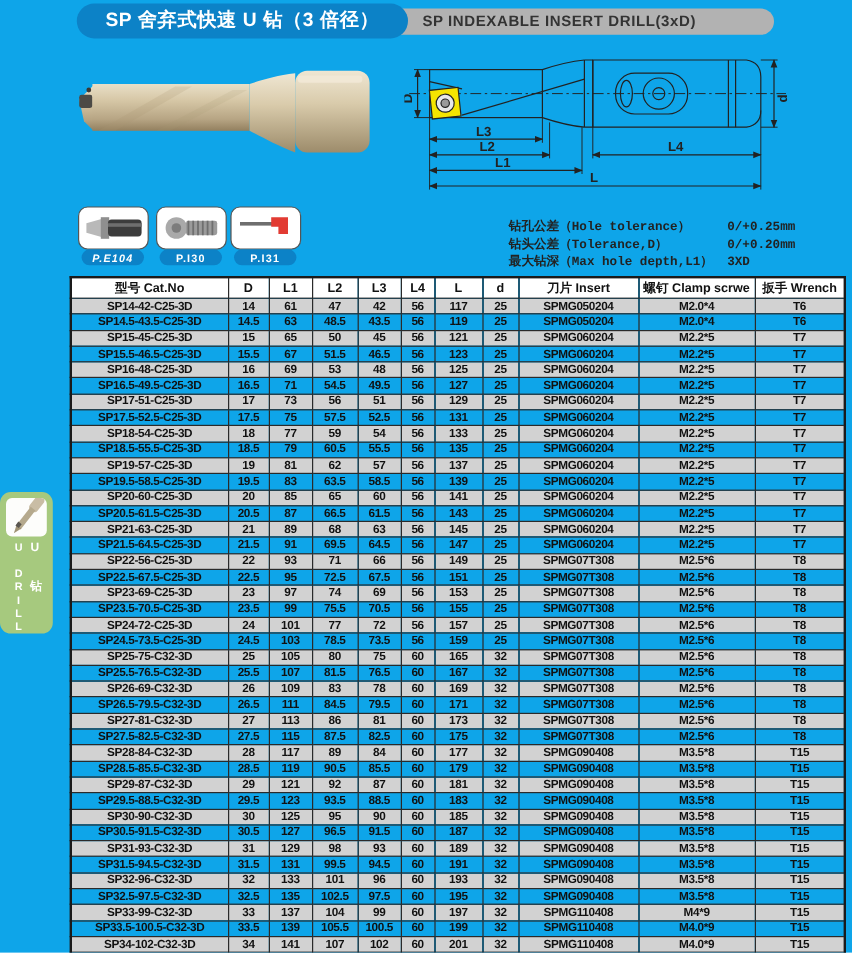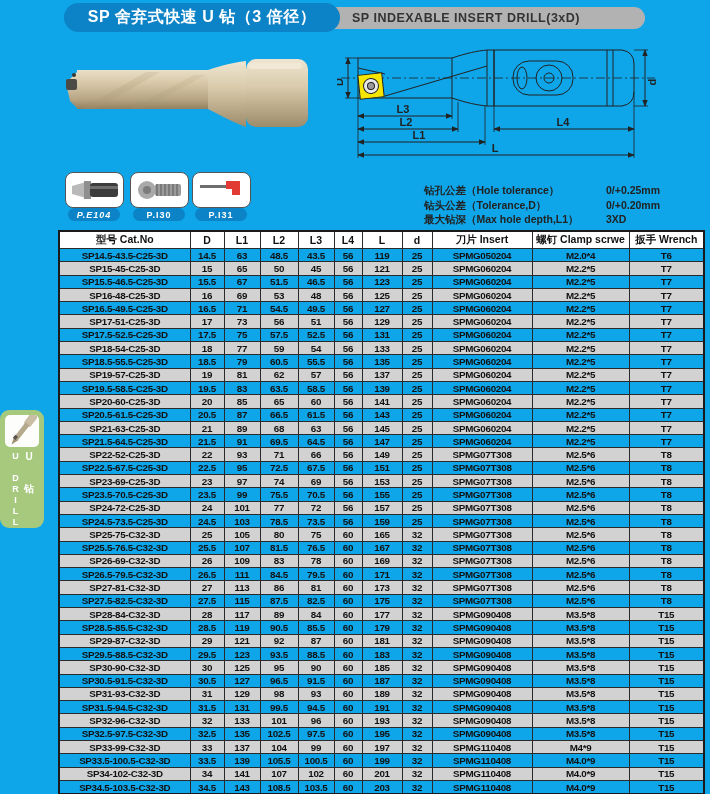--- a/index.html
+++ b/index.html
@@ -22,21 +22,21 @@
 
   
   .ref-box{position:absolute;width:57px;height:34px;background:#fff;border:1.6px solid #555;
     border-radius:8px;display:flex;align-items:center;justify-content:center;overflow:hidden;}
   .ref-pill{position:absolute;width:52px;height:13px;background:#0c82c7;border-radius:7px;
     color:#fff;font-size:9px;font-weight:bold;display:flex;align-items:center;justify-content:center;
     letter-spacing:1px;cursor:pointer;}
 
   
   .specs{position:absolute;left:424px;top:183px;width:282px;}
-  .spec-row{display:flex;font-size:10.5px;font-weight:bold;color:#222;line-height:14.5px;}
+  .spec-row{display:flex;font-size:10.5px;font-weight:bold;color:#222;line-height:14.5px;font-family:Liberation Mono, monospace;}
   .spec-label{width:182px;white-space:nowrap;}
   .spec-value{white-space:nowrap;}
 
   
   .side-tab{position:absolute;left:0;top:410px;width:44px;height:118px;background:#a6c97e;
     border-radius:9px;display:flex;flex-direction:column;align-items:center;cursor:pointer;}
   .side-img{margin-top:5px;width:34px;height:50px;background:#fdfdfb;border-radius:5px;
     display:flex;align-items:center;justify-content:center;overflow:hidden;}
   .side-text{display:flex;flex-direction:row;gap:3px;margin-top:4px;color:#fff;font-weight:bold;}
   .vtxt{writing-mode:vertical-lr;text-orientation:upright;font-size:9px;letter-spacing:1px;line-height:11px;}
@@ -234,20 +234,33 @@
           <th>L3</th>
           <th>L4</th>
           <th>L</th>
           <th>d</th>
           <th>刀片 Insert</th>
           <th>螺钉 Clamp scrwe</th>
           <th>扳手 Wrench</th>
         </tr>
       </thead>
     <tbody>
+        <tr class="shade">
+          <td>SP14-42-C25-3D</td>
+          <td>14</td>
+          <td>61</td>
+          <td>47</td>
+          <td>42</td>
+          <td>56</td>
+          <td>117</td>
+          <td>25</td>
+          <td>SPMG050204</td>
+          <td>M2.0*4</td>
+          <td>T6</td>
+        </tr>
         <tr>
           <td>SP14.5-43.5-C25-3D</td>
           <td>14.5</td>
           <td>63</td>
           <td>48.5</td>
           <td>43.5</td>
           <td>56</td>
           <td>119</td>
           <td>25</td>
           <td>SPMG050204</td>
@@ -430,21 +443,21 @@
           <td>69.5</td>
           <td>64.5</td>
           <td>56</td>
           <td>147</td>
           <td>25</td>
           <td>SPMG060204</td>
           <td>M2.2*5</td>
           <td>T7</td>
         </tr>
         <tr class="shade">
-          <td>SP22-52-C25-3D</td>
+          <td>SP22-56-C25-3D</td>
           <td>22</td>
           <td>93</td>
           <td>71</td>
           <td>66</td>
           <td>56</td>
           <td>149</td>
           <td>25</td>
           <td>SPMG07T308</td>
           <td>M2.5*6</td>
           <td>T8</td>

